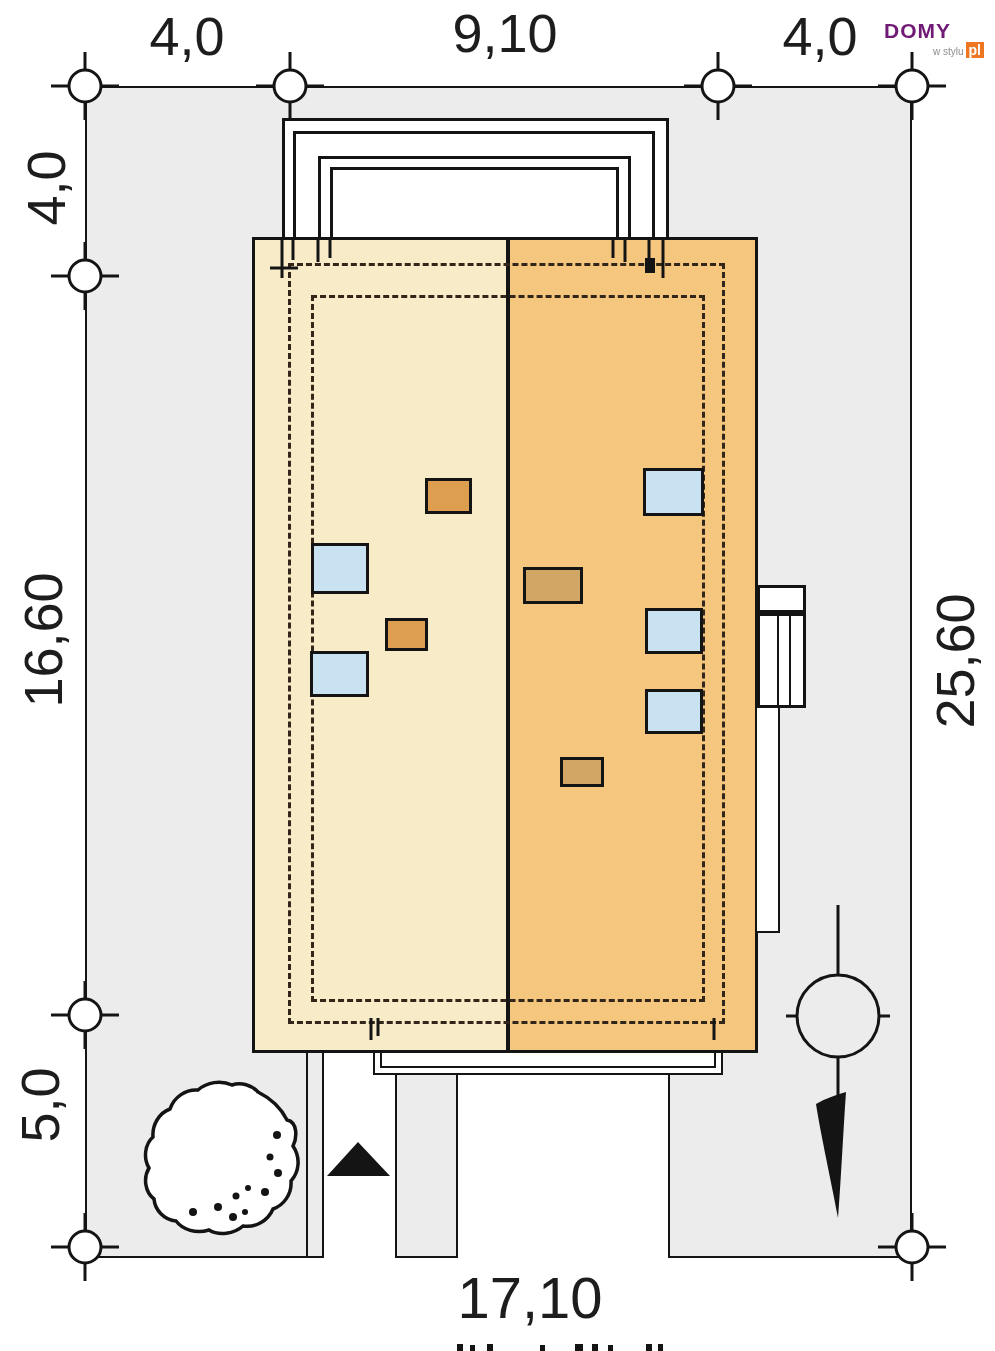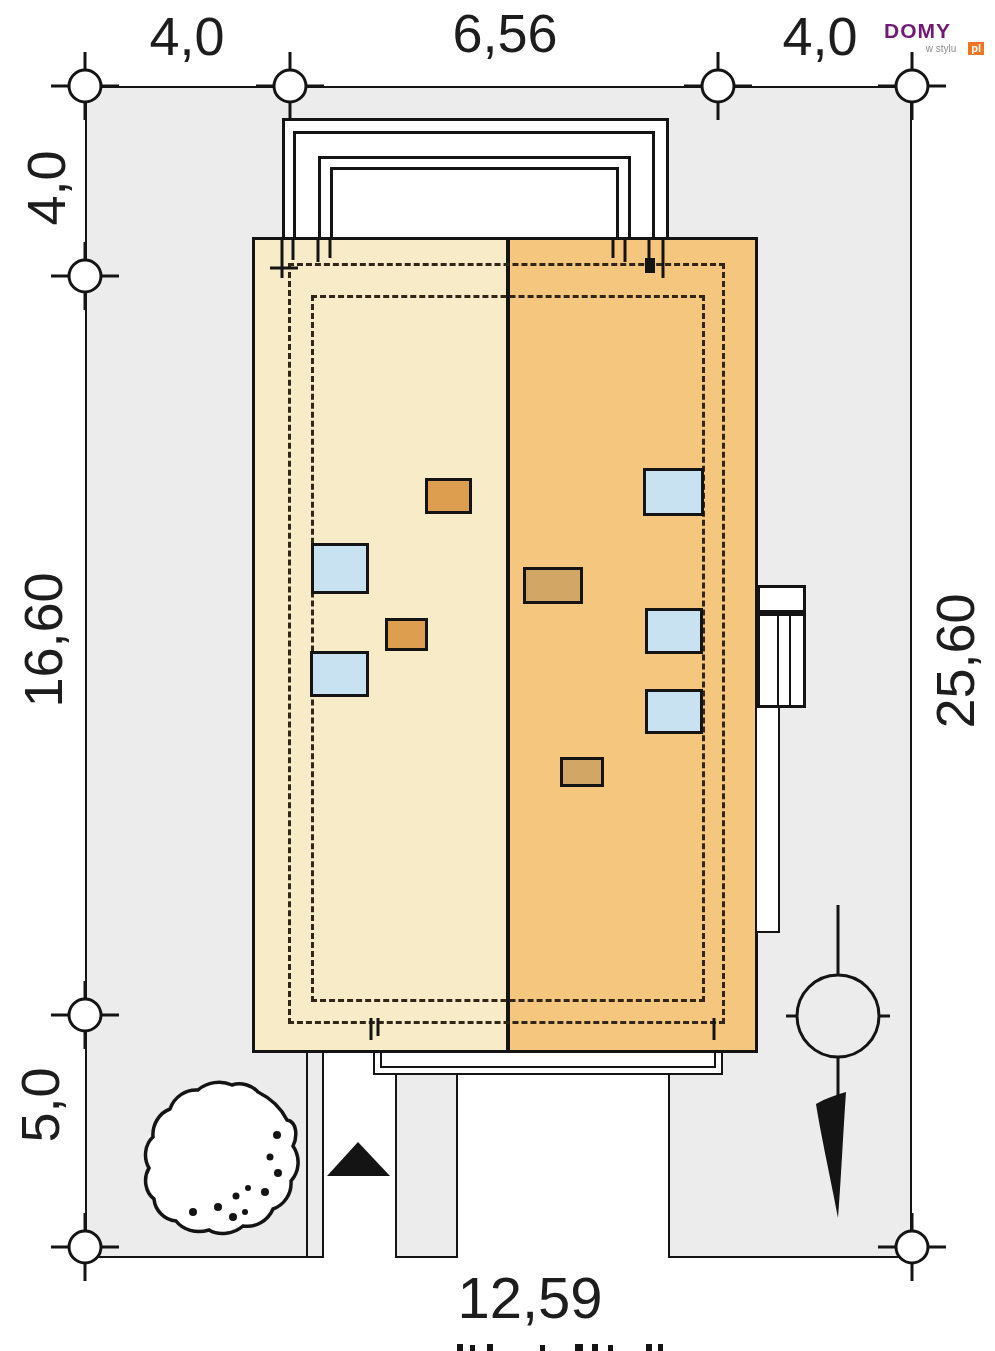--- a/index.html
+++ b/index.html
@@ -15,21 +15,21 @@
   .dim.rot{transform:rotate(-90deg);transform-origin:center;}
   .blk{position:absolute;background:#141414;}
   .dashrect{position:absolute;border:3px dashed #32261a;}
   .roofline{position:absolute;border:3px solid #141414;border-bottom:none;background:transparent;}
   .winbox{position:absolute;border:3px solid #141414;}
   svg{display:block;}
   #logo{position:absolute;left:884px;top:20px;width:100px;line-height:1;}
   #logo .brand{font-size:21px;font-weight:bold;color:#701a75;letter-spacing:1px;display:block;}
   #logo .sub{display:block;text-align:right;margin-top:1px;font-size:10px;color:#8d8d8d;}
   #logo .tld{display:inline-block;background:#ee7622;color:#fff;font-weight:bold;
-    font-size:11px;padding:1px 3px;margin-left:12px;}
+    font-size:14px;padding:1px 3px;margin-left:2px;}
 </style>
 </head>
 <body>
 
 <div id="canvas">
 
   <div class="abs" style="left:85px;top:86px;width:827px;height:1172px;background:#ececec;border:2px solid #141414;box-sizing:border-box;"></div>
 
   <div class="abs" style="left:322px;top:1053px;width:75px;height:205px;background:#fff;border-left:2px solid #141414;border-right:2px solid #141414;box-sizing:border-box;"></div>
   <div class="blk" style="left:306px;top:1053px;width:2px;height:205px;"></div>
@@ -168,27 +168,27 @@
         <rect x="540" y="1345" width="5" height="6"></rect>
       <rect x="575" y="1344" width="8" height="7"></rect>
         <rect x="592" y="1344" width="6" height="7"></rect>
       <rect x="608" y="1345" width="5" height="6"></rect>
         <rect x="646" y="1344" width="6" height="7"></rect>
       <rect x="658" y="1344" width="5" height="7"></rect>
     </g>
   </svg>
 
   <div class="dim" style="left:117px;top:8px;width:140px;">4,0</div>
-  <div class="dim" style="left:400px;top:5px;width:210px;">6,56</div>
+  <div class="dim" style="left:400px;top:5px;width:210px;">9,10</div>
   <div class="dim" style="left:750px;top:8px;width:140px;">4,0</div>
   <div class="dim rot" style="left:-14px;top:160px;width:120px;">4,0</div>
   <div class="dim rot" style="left:-67px;top:612px;width:220px;">16,60</div>
   <div class="dim rot" style="left:-20px;top:1077px;width:120px;">5,0</div>
   <div class="dim rot" style="left:845px;top:633px;width:220px;">25,60</div>
-  <div class="dim" style="left:420px;top:1270px;width:220px;font-size:58px;">12,59</div>
+  <div class="dim" style="left:420px;top:1270px;width:220px;font-size:58px;">17,10</div>
 
   <div id="logo">
     <span class="brand">DOMY</span>
     <span class="sub">
       <span>w stylu</span><span class="tld">pl</span>
     </span>
   </div>
 
 </div>
 

